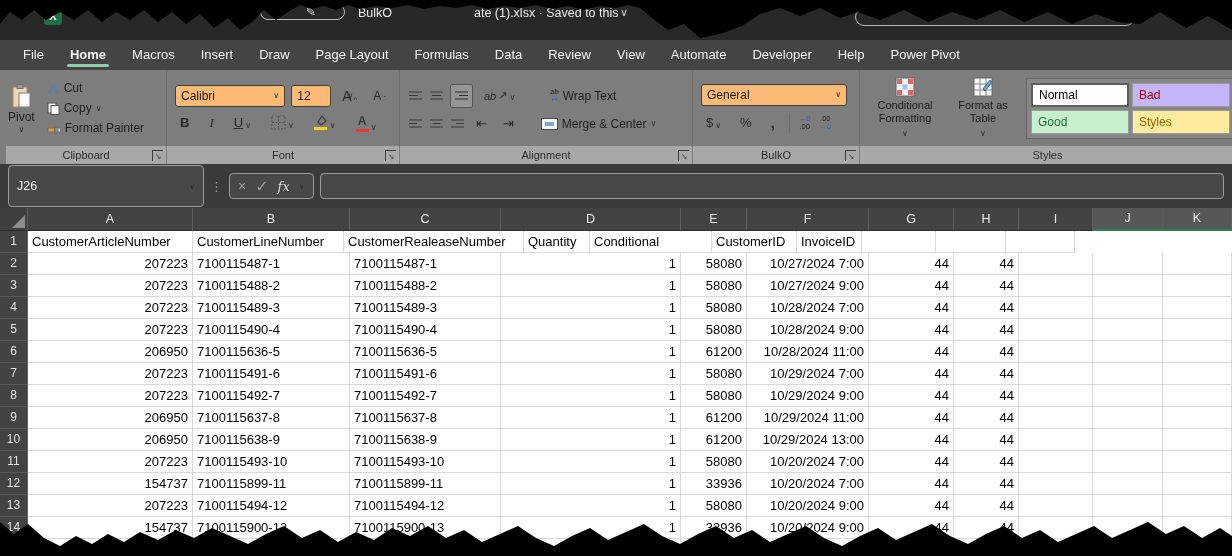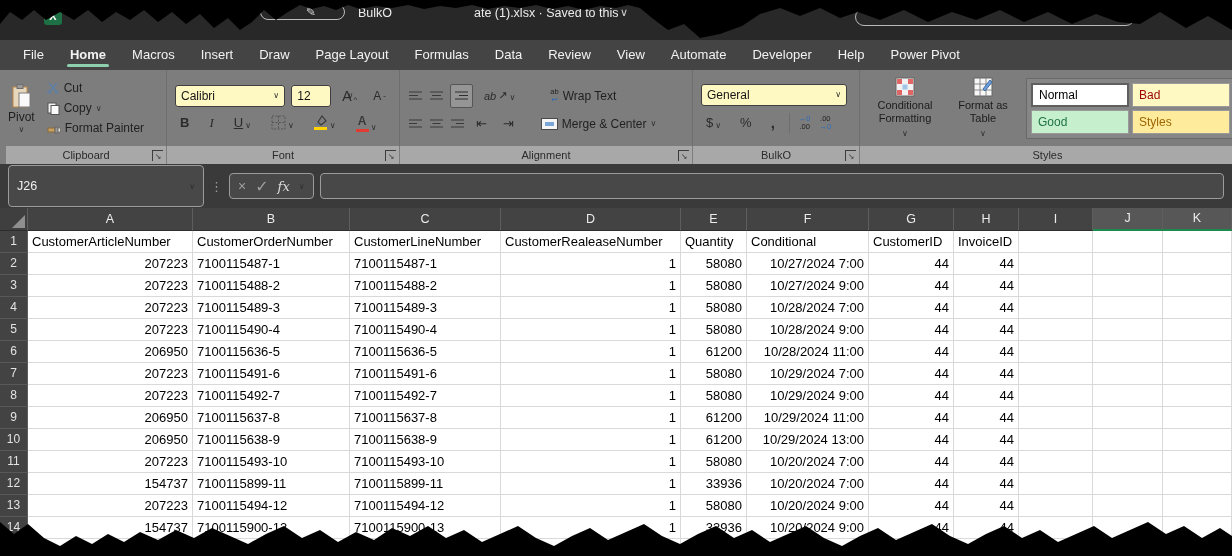--- a/index.html
+++ b/index.html
@@ -34,38 +34,38 @@
   .launcher{position:absolute;right:3px;bottom:3px;width:11px;height:11px;border-top:1px solid #3c3c3c;border-left:1px solid #3c3c3c;
             font-size:8px;line-height:11px;text-align:center;color:#3c3c3c;}
   .rdiv{width:1px;height:76px;background:#6e6e6e;flex:0 0 auto;}
   .rbtn{display:flex;align-items:center;gap:4px;font-size:12px;color:#1f1f1f;padding:1px 4px;white-space:nowrap;}
   .dd{font-size:8px;color:#2f2f2f;}
   .stack{display:flex;flex-direction:column;justify-content:center;gap:4px;}
 
   
   .paste-btn{display:flex;flex-direction:column;align-items:center;margin:0 8px 0 2px;font-size:12px;gap:1px;}
   
-  .combo{background:#fef9c3;border:1px solid #3f3f3f;border-radius:3px;height:22px;display:flex;align-items:center;
+  .combo{background:#fdba74;border:1px solid #3f3f3f;border-radius:3px;height:22px;display:flex;align-items:center;
          justify-content:space-between;font-size:12px;color:#161616;padding:0 5px;gap:37px;}
   .fbtn{font-size:13px;color:#2b2b2b;padding:0 5px;display:flex;align-items:end;gap:2px;}
   .colorbar{display:inline-block;width:13px;height:3px;margin-top:1px;}
   .two-row{display:flex;flex-direction:column;gap:7px;width:100%;padding:0 8px;}
   .rowflex{display:flex;align-items:center;gap:6px;}
   .alicon{display:inline-block;}
   .sel-box{border:1px solid #565656;background:#959595;border-radius:2px;padding:2px 3px;}
   .mini2{display:flex;flex-direction:column;font-size:7.5px;line-height:8px;color:#222;align-items:center;}
   .mini2 .blue{color:#2b6cb8;}
   
   .bigbtn{display:flex;flex-direction:column;align-items:center;font-size:11px;line-height:13px;color:#1c1c1c;
           text-align:center;width:70px;gap:2px;}
   .gallery{display:grid;grid-template-columns:98px 98px;grid-auto-rows:24px;gap:3px;border:1px solid #696969;
            padding:4px;background:#868686;}
   .chip{font-size:12px;line-height:22px;padding:0 6px;border:1px solid #9a9a9a;background:#fff;overflow:hidden;}
   .chip-normal{background:#ffffff;color:#000;border:2px solid #5f5f5f;line-height:20px;}
-  .chip-bad{background:#fef9c3;color:#9c0006;}
+  .chip-bad{background:#c4b5fd;color:#9c0006;}
   .chip-good{background:#c6efce;color:#1f7246;}
   .chip-neutral{background:#ffeb9c;color:#9c6500;}
 
   
   .formulabar{position:absolute;left:0;top:164px;width:1232px;height:44px;background:#3a3a3a;
               display:flex;align-items:center;padding:0 8px;gap:6px;}
   .namebox{width:196px;height:42px;background:#484848;border:1px solid #9b9b9b;border-radius:4px;color:#f0f0f0;
            font-size:12.5px;display:flex;align-items:center;justify-content:space-between;padding:0 8px;}
   .fbar-dots{color:#9a9a9a;font-size:13px;}
   .fxgroup{height:26px;background:#484848;border:1px solid #9b9b9b;border-radius:4px;display:flex;align-items:center;
@@ -370,21 +370,20 @@
         <div class="colhdr" style="width: 122px;">F</div>
         <div class="colhdr" style="width: 85px;">G</div>
         <div class="colhdr" style="width: 65px;">H</div>
         <div class="colhdr" style="width: 74px;">I</div>
         <div class="colhdr selected" style="width: 70px;">J</div>
         <div class="colhdr selected" style="width: 69px;">K</div>
       </div>
       <div class="srow">
         <div class="rowhdr">1</div>
         <div class="cell" style="width: 165px;">CustomerArticleNumber</div>
-        <div class="cell" style="width: 157px;">CustomerOrderNumber</div>
         <div class="cell" style="width: 151px;">CustomerLineNumber</div>
         <div class="cell" style="width: 180px;">CustomerRealeaseNumber</div>
         <div class="cell" style="width: 66px;">Quantity</div>
         <div class="cell" style="width: 122px;">Conditional</div>
         <div class="cell" style="width: 85px;">CustomerID</div>
         <div class="cell" style="width: 65px;">InvoiceID</div>
         <div class="cell" style="width: 74px;"></div>
         <div class="cell" style="width: 70px;"></div>
         <div class="cell" style="width: 69px;"></div>
       </div>

